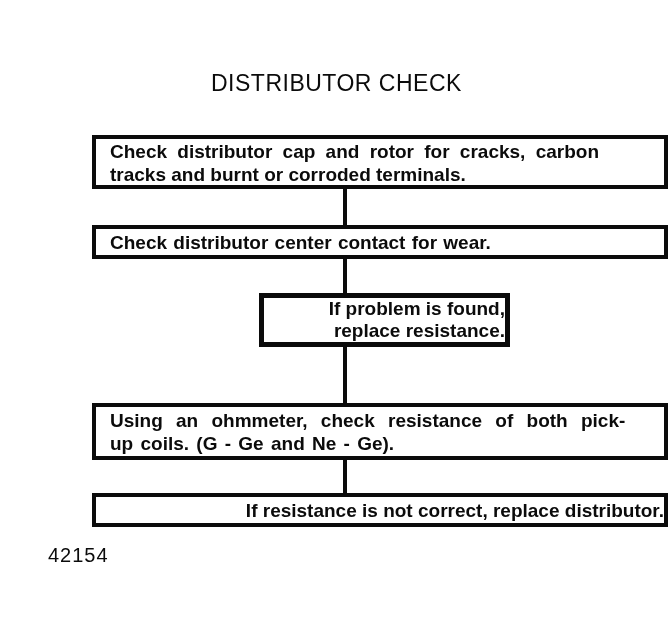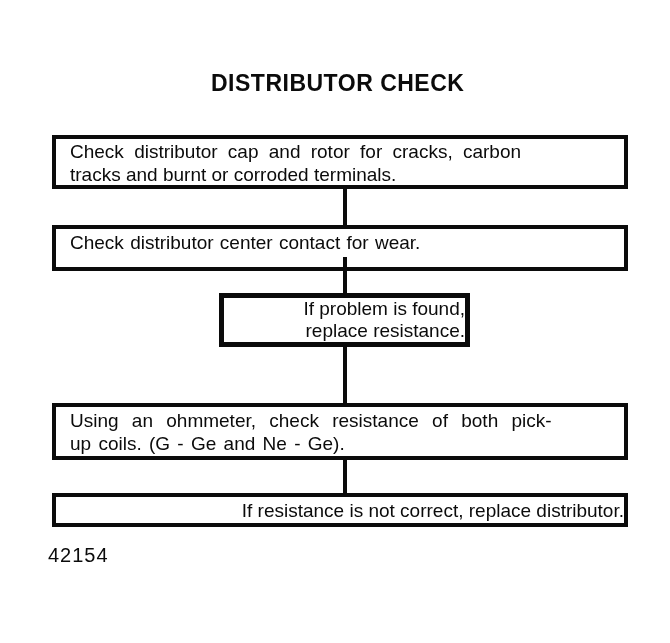--- a/index.html
+++ b/index.html
@@ -14,41 +14,42 @@
     background: #ffffff;
     font-family: "Liberation Sans", sans-serif;
     color: #0b0b0b;
     overflow: hidden;
   }
   .title {
     position: absolute;
     left: 211px;
     top: 70px;
     font-size: 23px;
-    font-weight: bold;
+    font-weight: normal;
     letter-spacing: 0.5px;
     white-space: nowrap;
   }
   .box {
     position: absolute;
     box-sizing: border-box;
     border: 4px solid #0b0b0b;
     background: #ffffff;
     font-size: 19px;
-    font-weight: normal;
+    font-weight: bold;
     line-height: 23px;
+    margin-left: 40px;
   }
   .box .line { white-space: nowrap; }
   .box-1 {
     left: 52px; top: 135px; width: 576px; height: 54px;
     padding: 1px 0 0 14px;
   }
   .box-1 .line:first-child { word-spacing: 5px; }
   .box-2 {
-    left: 52px; top: 225px; width: 576px; height: 46px;
+    left: 52px; top: 225px; width: 576px; height: 34px;
     padding: 2px 0 0 14px;
     word-spacing: 1px;
   }
   .box-3 {
     left: 219px; top: 293px; width: 251px; height: 54px;
     border-width: 5px;
     text-align: right;
     padding-top: 0px;
     line-height: 22px;
   }

